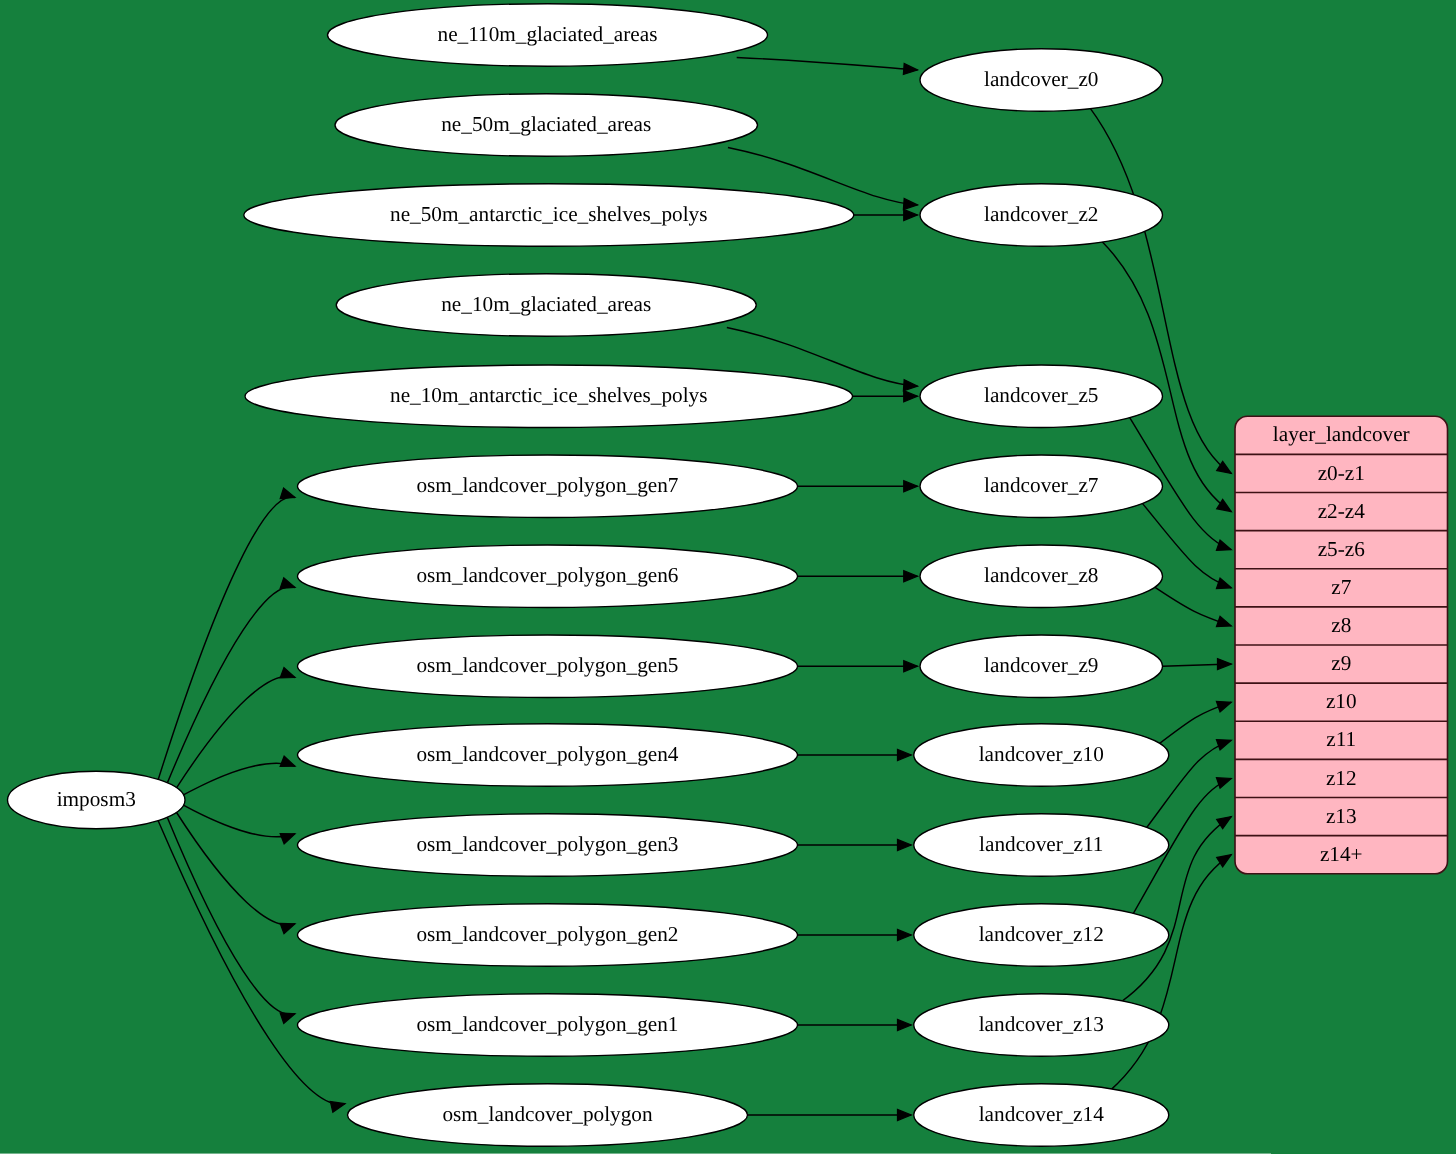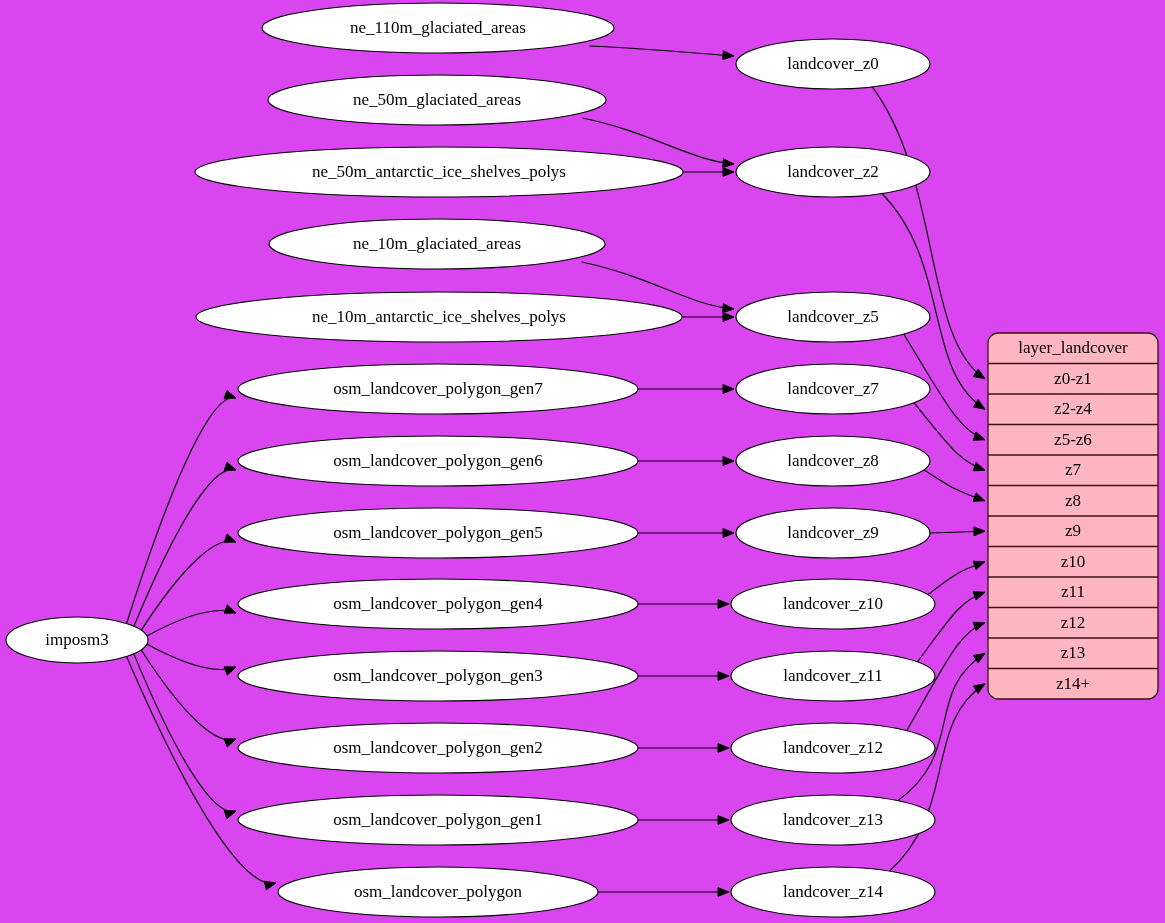--- a/index.html
+++ b/index.html
@@ -10,21 +10,21 @@
   body {
     width: 1165px;
     height: 923px;
     font-family: "Liberation Serif", "DejaVu Serif", serif;
     overflow: hidden;
   }
   #graph-root {
     position: relative;
     width: 1165px;
     height: 923px;
-    background: #d946ef;
+    background: #15803d;
   }
   svg#graph-canvas {
     position: absolute;
     top: 0;
     left: 0;
     width: 1165px;
     height: 923px;
   }
   .node-ellipse {
     fill: #ffffff;

